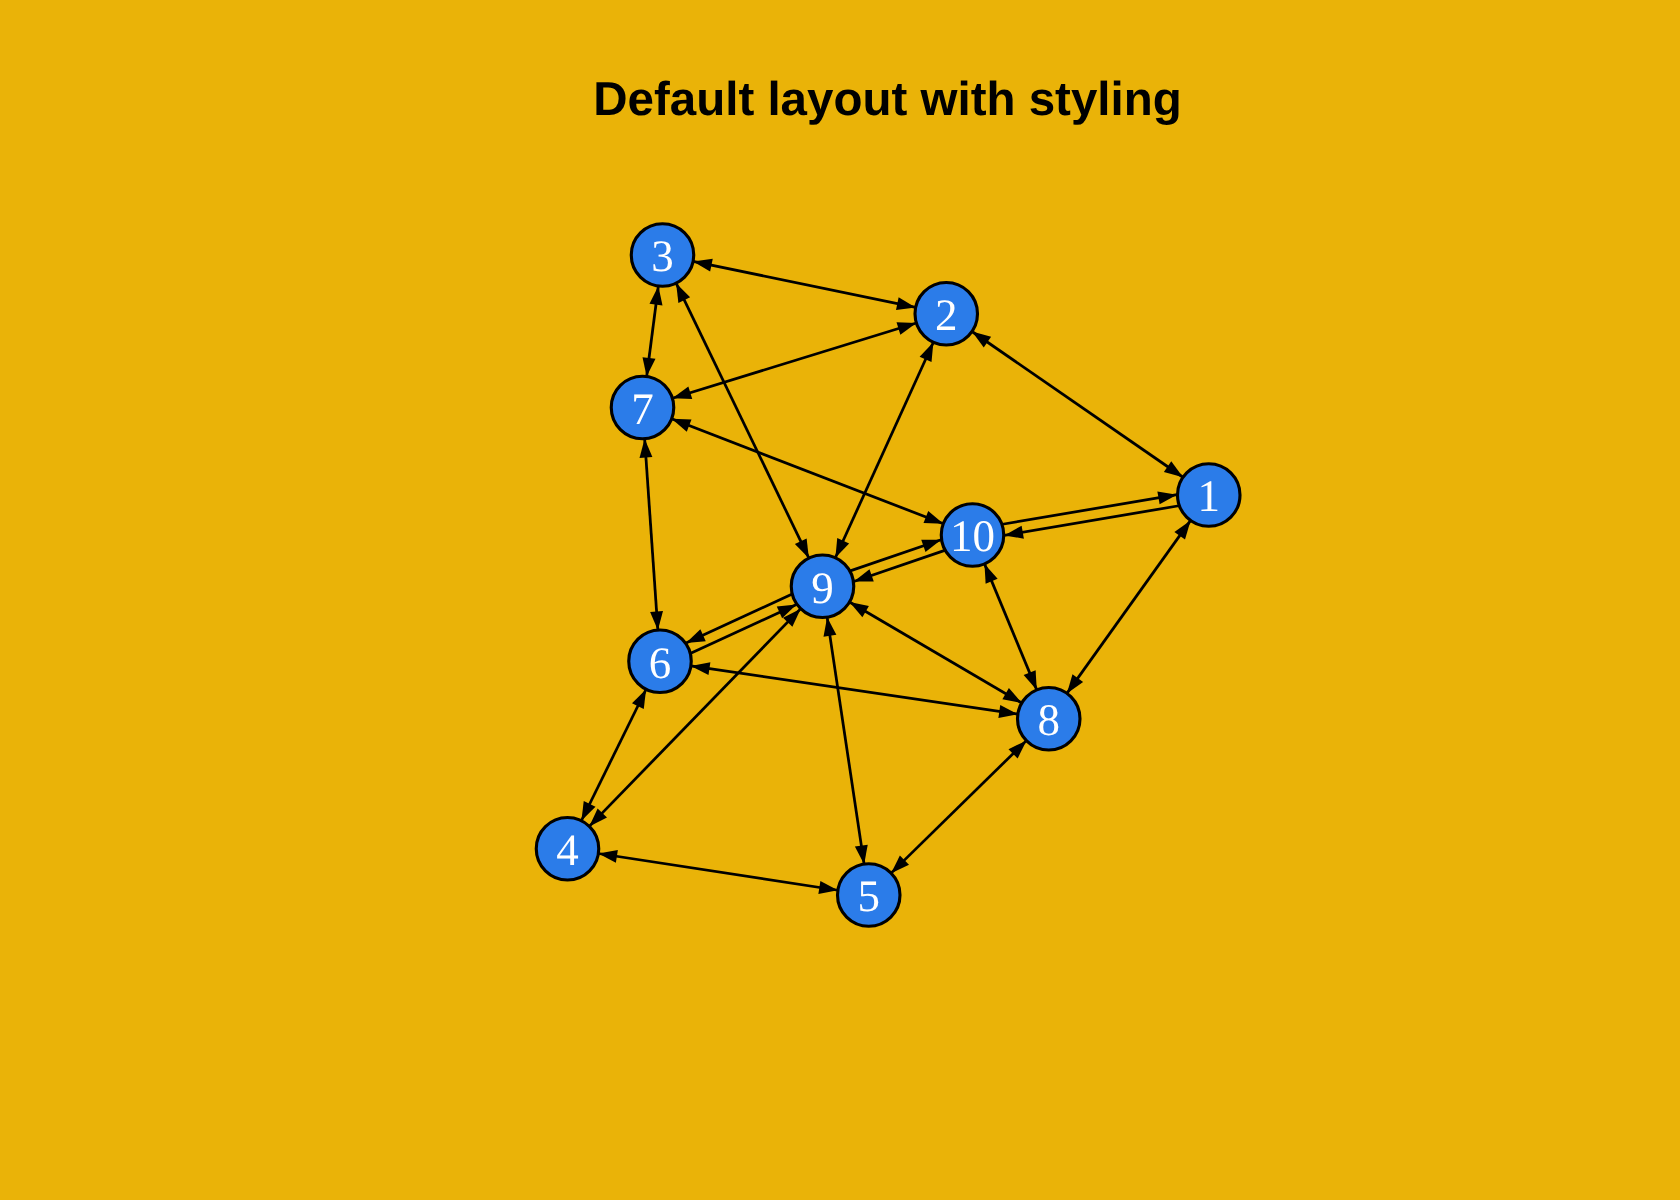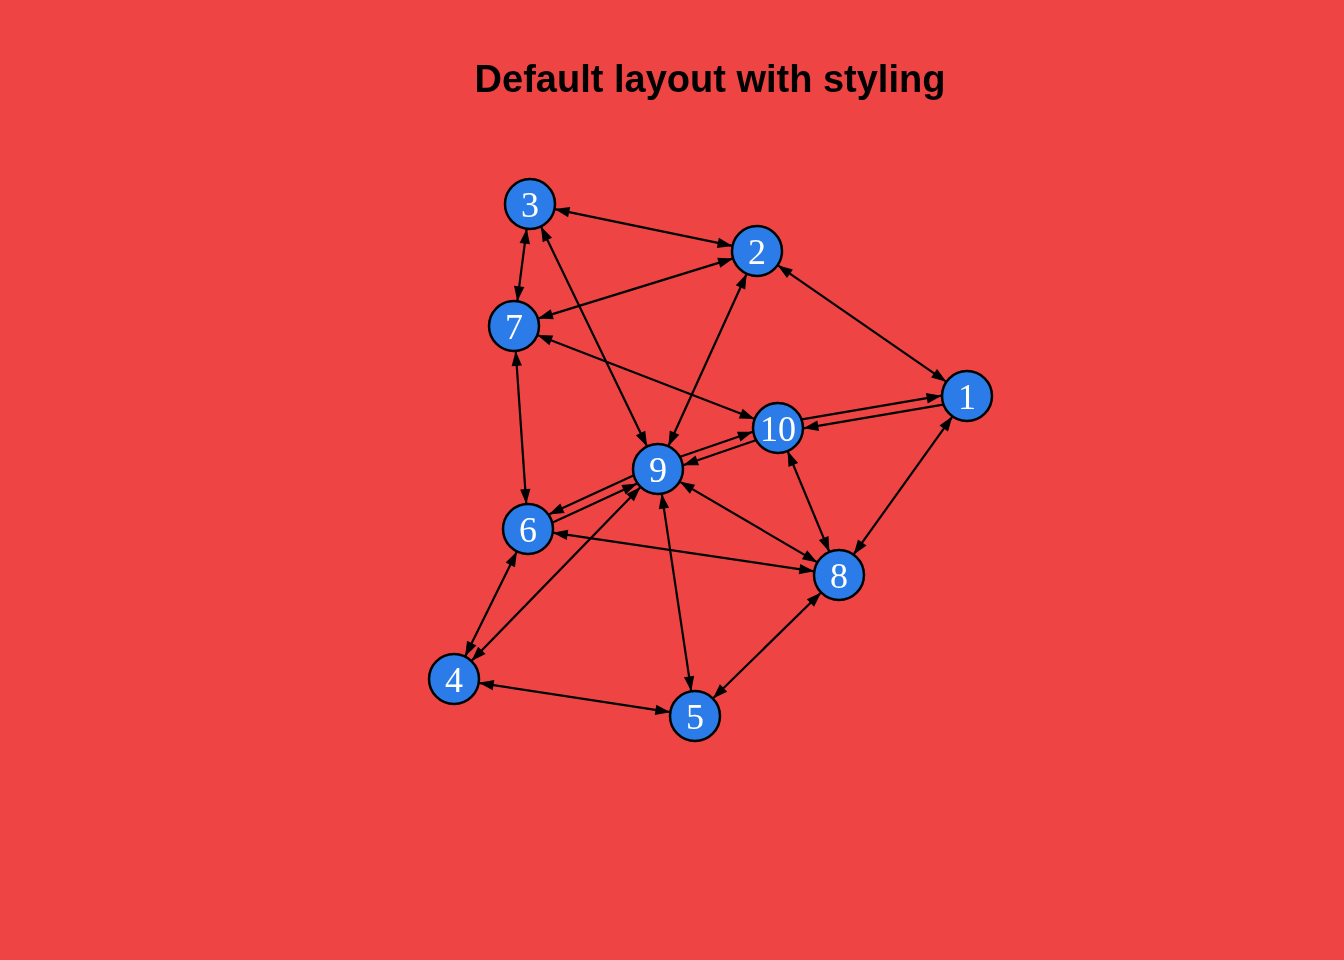--- a/index.html
+++ b/index.html
@@ -4,21 +4,21 @@
 <style>
   html, body {
     margin: 0;
     padding: 0;
     background: #ffffff;
   }
   .page {
     position: relative;
     width: 1344px;
     height: 960px;
-    background: #ef4444;
+    background: #eab308;
     overflow: hidden;
   }
   svg {
     display: block;
   }
   .chart-title {
     font-family: "Liberation Sans", "DejaVu Sans", sans-serif;
     font-size: 38px;
     font-weight: bold;
     fill: #000000;

